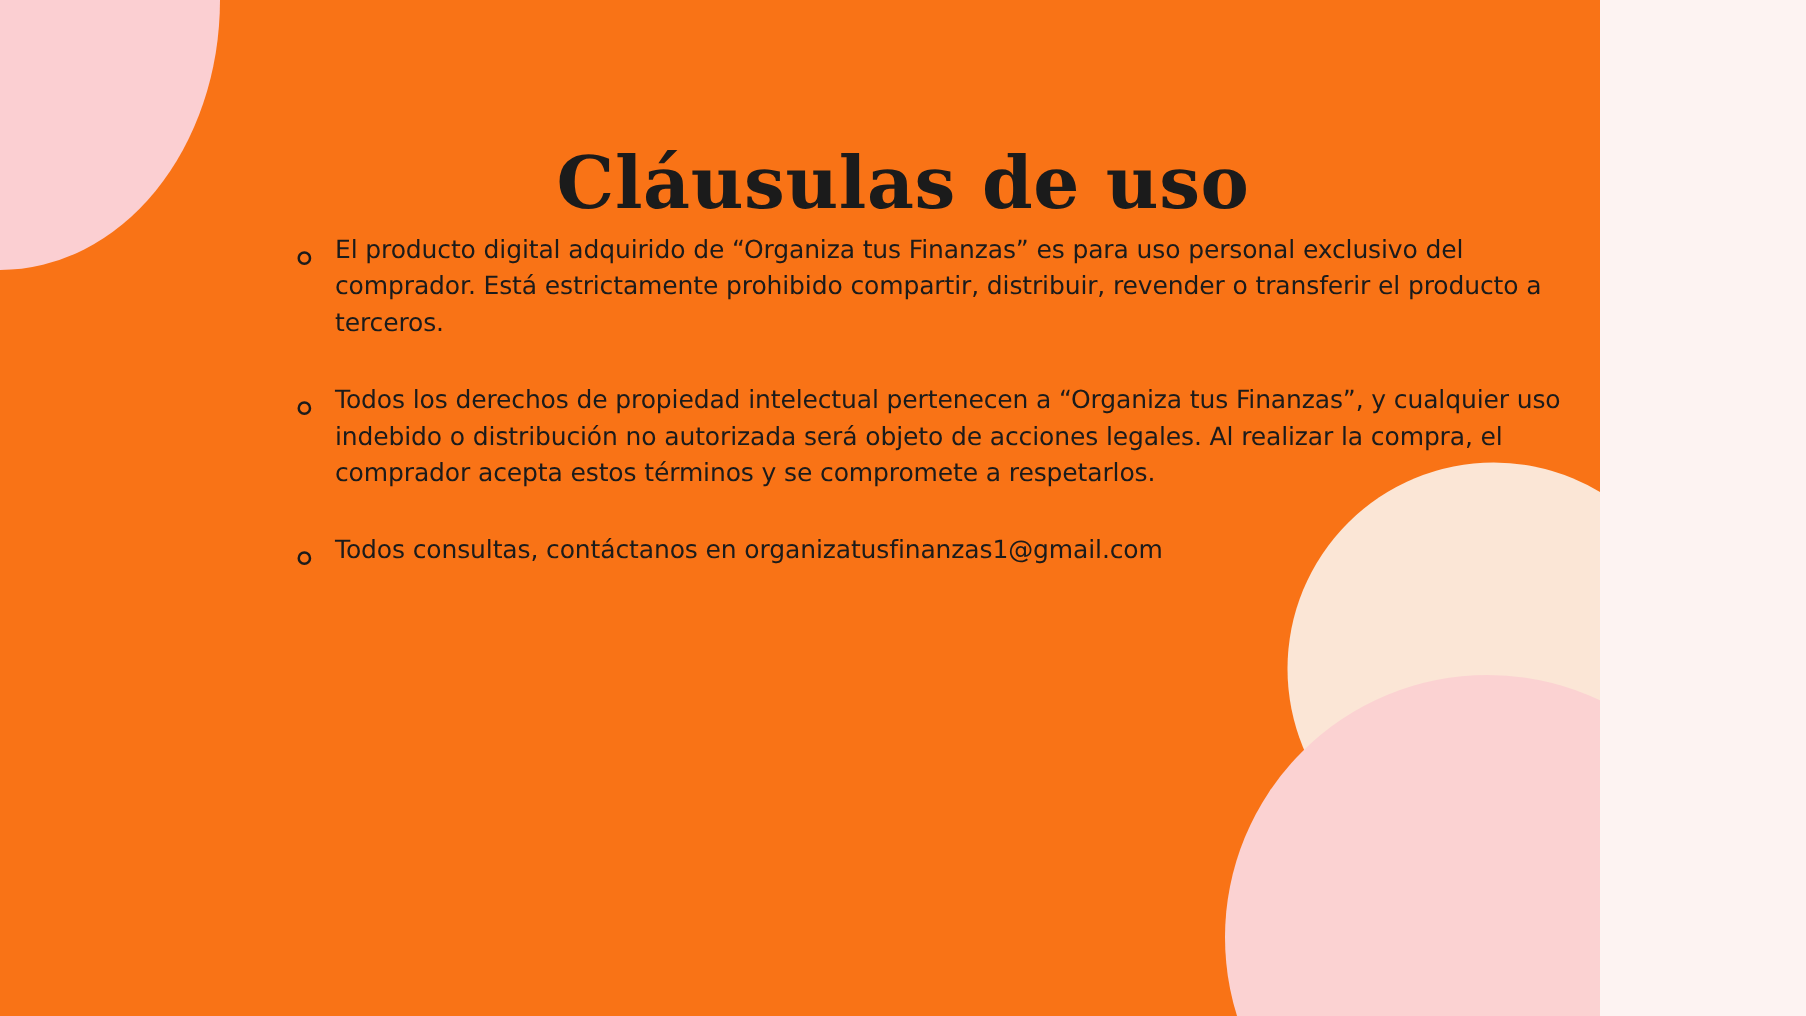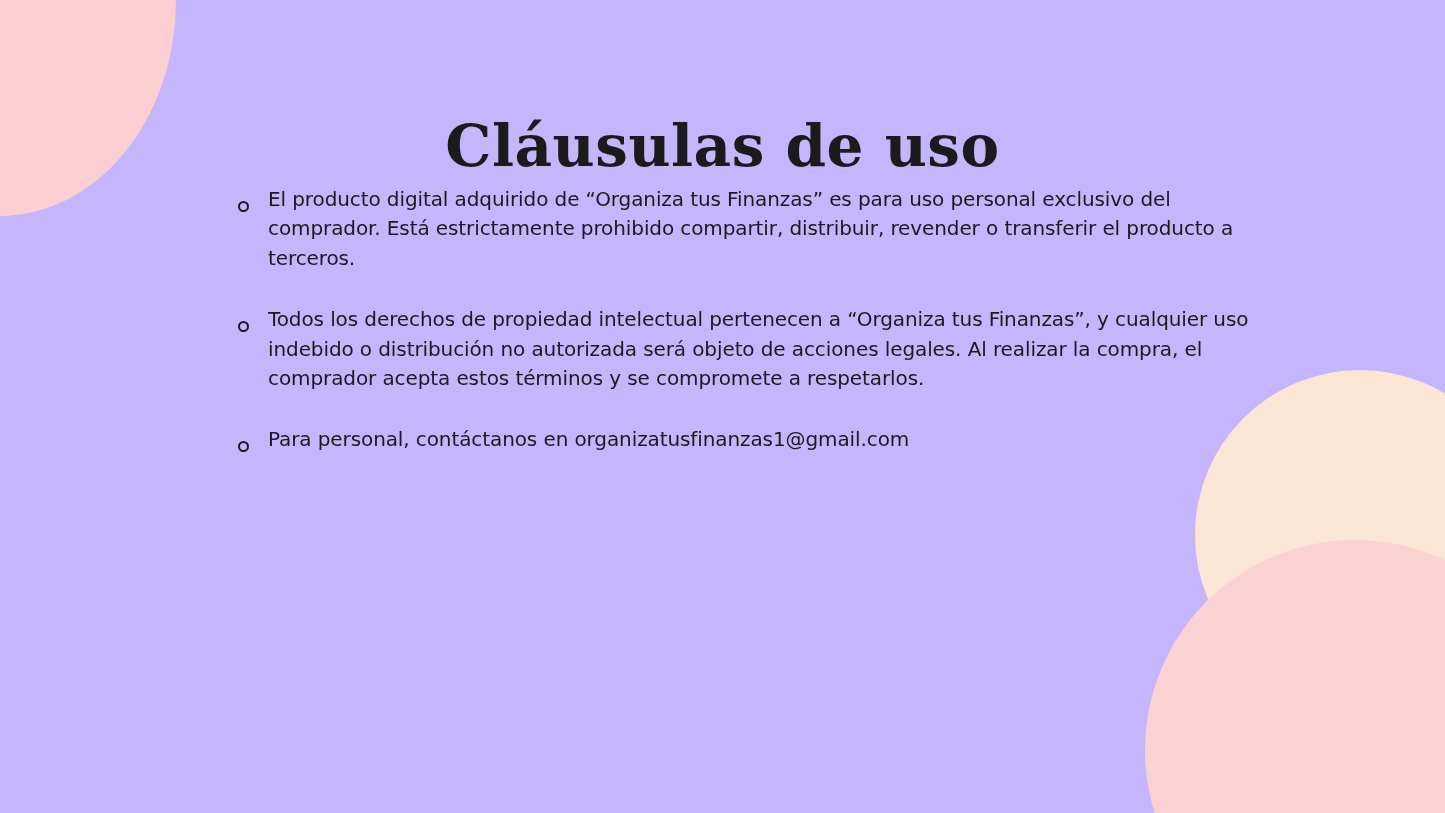--- a/index.html
+++ b/index.html
@@ -8,23 +8,23 @@
   }
   body {
     width: 1445px;
     height: 813px;
     background: #fdf3f2;
     font-family: "Liberation Sans", sans-serif;
     overflow: hidden;
   }
   .slide {
     position: relative;
-    width: 1445px;
+    width: 1280px;
     height: 813px;
-    background: #c4b5fd;
+    background: #f97316;
     overflow: hidden;
   }
 
   
   .blob {
     position: absolute;
     border-radius: 50%;
     pointer-events: none;
   }
   .blob-top-left {
@@ -123,18 +123,18 @@
         <span class="bullet-text">El producto digital adquirido de “Organiza tus Finanzas” es para uso personal exclusivo del comprador. Está estrictamente prohibido compartir, distribuir, revender o transferir el producto a terceros.</span>
       </div>
 
       <div class="bullet">
         <span class="marker"></span>
         <span class="bullet-text">Todos los derechos de propiedad intelectual pertenecen a “Organiza tus Finanzas”, y cualquier uso indebido o distribución no autorizada será objeto de acciones legales. Al realizar la compra, el comprador acepta estos términos y se compromete a respetarlos.</span>
       </div>
 
       <div class="bullet">
         <span class="marker"></span>
-        <span class="bullet-text">Para personal, contáctanos en organizatusfinanzas1@gmail.com</span>
+        <span class="bullet-text">Todos consultas, contáctanos en organizatusfinanzas1@gmail.com</span>
       </div>
 
     </div>
   </div>
 </div>
 
 </body></html>

